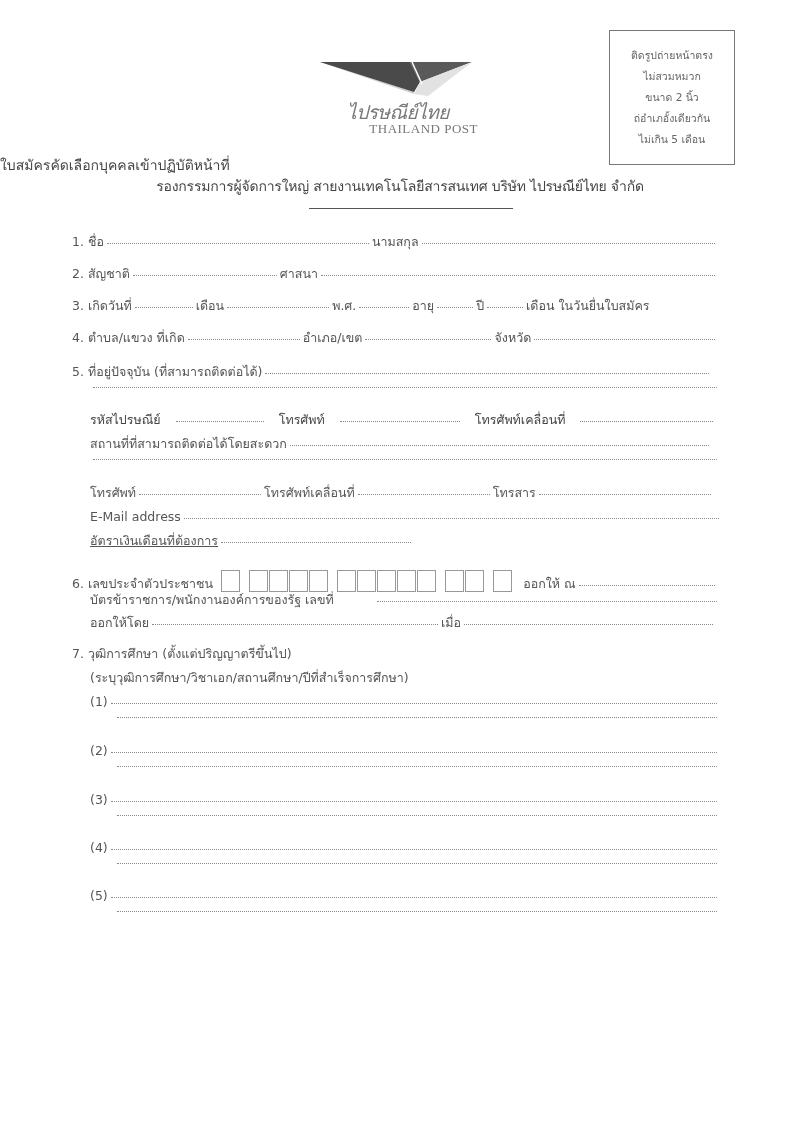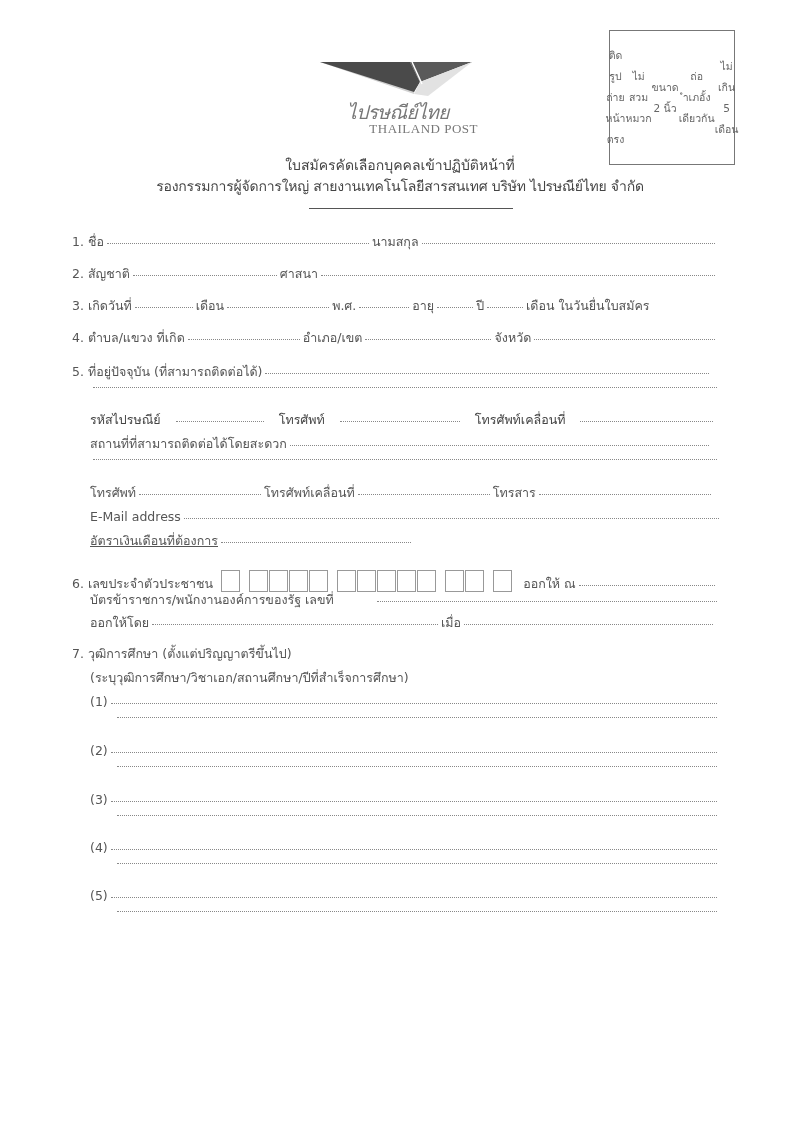--- a/index.html
+++ b/index.html
@@ -4,39 +4,39 @@
 <style>
   html, body { margin: 0; padding: 0; background: #ffffff; }
   body {
     width: 800px; height: 1131px; position: relative; overflow: hidden;
     font-family: "DejaVu Sans", "Liberation Sans", sans-serif;
     color: #555555;
   }
   .photo-box {
     position: absolute; left: 609px; top: 30px; width: 126px; height: 135px;
     border: 1.5px solid #777; box-sizing: border-box;
-    display: flex; align-items: center; justify-content: center;
+    display: flex; flex-direction: column; align-items: center; justify-content: center;
     font-size: 10.5px; line-height: 21px; color: #666; text-align: center;
   }
   .logo {
     position: absolute; left: 318px; top: 56px; width: 160px; height: 90px;
   }
   .logo svg { display: block; }
   .logo-thai {
     position: absolute; left: 0; top: 46px; width: 160px; text-align: center;
     font-family: "DejaVu Serif", serif; font-style: italic; font-size: 19px;
     color: #777; letter-spacing: -0.5px; line-height: 20px;
   }
   .logo-en {
     position: absolute; left: 0; top: 66px; width: 160px; text-align: right;
     font-family: "Liberation Serif", serif; font-size: 13px;
     color: #777; letter-spacing: 0.5px; line-height: 14px;
   }
   .title1 {
-    position: absolute; left: 0; width: 800px; top: 156px; text-align: center;
+    position: absolute; left: 0; width: 800px; top: 156px; text-align: left;
     font-size: 14px; color: #444; line-height: 18px;
   }
   .title2 {
     position: absolute; left: 0; width: 800px; top: 177px; text-align: center;
     font-size: 14px; color: #444; line-height: 18px; letter-spacing: -0.2px;
   }
   .title-rule {
     position: absolute; left: 309px; top: 208px; width: 204px; height: 0;
     border-top: 1.2px solid #555;
   }

